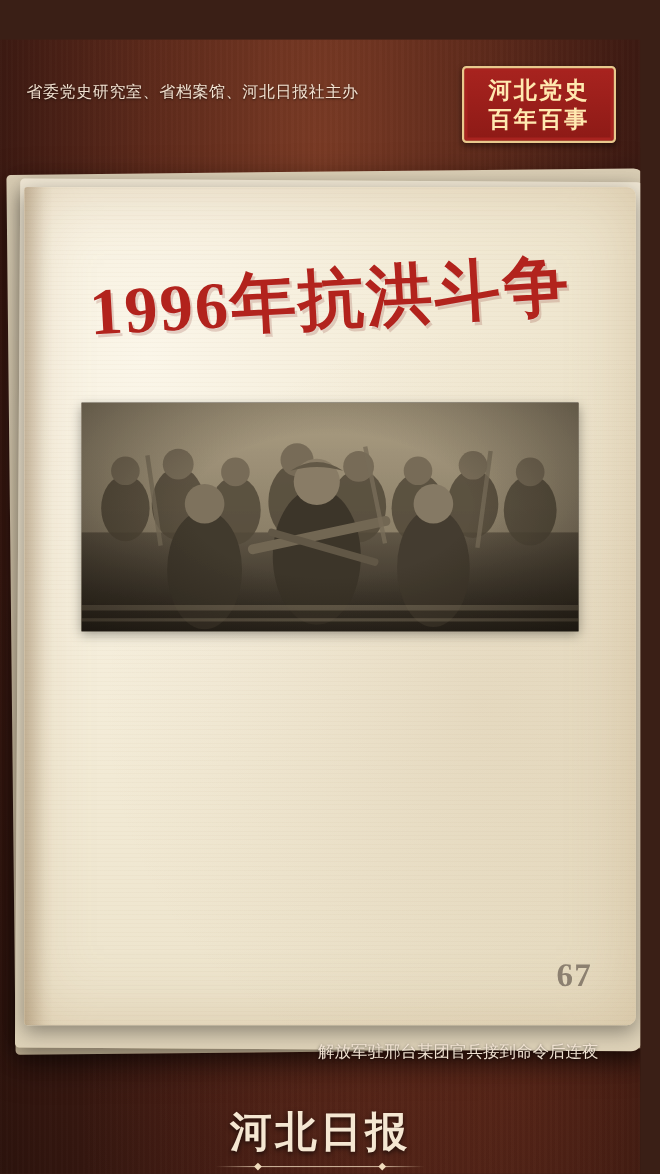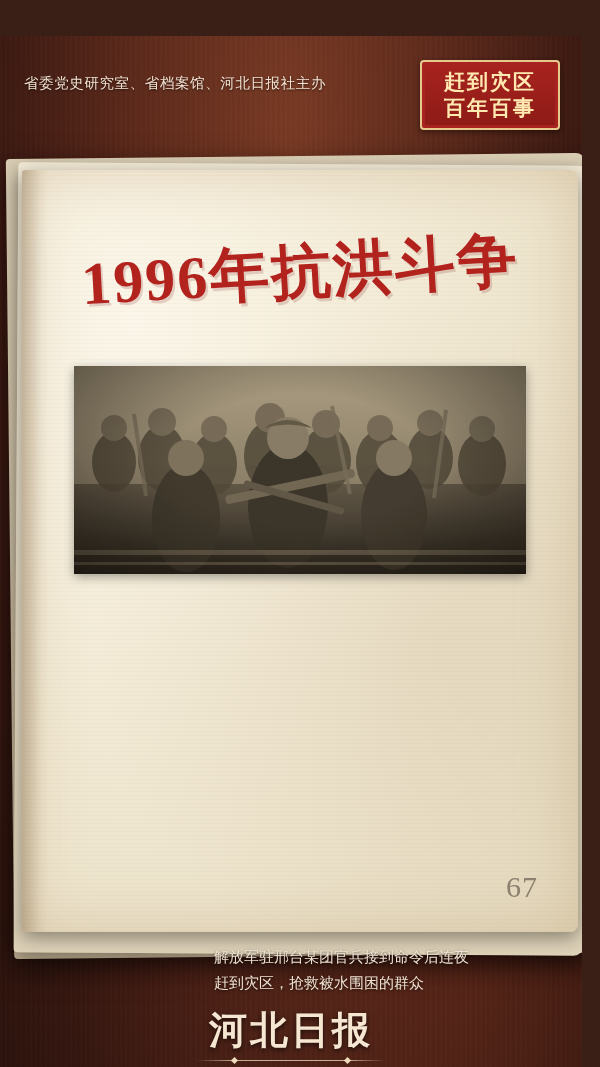--- a/index.html
+++ b/index.html
@@ -188,28 +188,30 @@
     text-shadow: 0 1px 0 rgba(255,255,255,0.25);
   }
   .page-number {
     position: absolute;
     right: 40px;
     top: 700px;
     color: #8c8070;
     font-size: 30px;
     font-family: "Liberation Serif", serif;
     letter-spacing: 1px;
+    font-weight: bold;
   }
 
   
   .caption {
     position: absolute;
     right: 38px;
     top: 908px;
     width: 330px;
+    text-align: right;
     color: #f0e2d2;
     font-size: 15px;
     line-height: 26px;
     font-family: "Liberation Sans", sans-serif;
     text-shadow: 0 1px 3px rgba(0,0,0,0.6);
     z-index: 5;
   }
 
   
   .footer {
@@ -254,21 +256,21 @@
 </style>
 </head>
 <body>
 
 <div id="poster">
   <div class="bg-texture"></div>
 
   <div class="header">
     <div class="header-credit">省委党史研究室、省档案馆、河北日报社主办</div>
     <div class="brand-badge">
-      <div class="bline1">赶到灾区</div>
+      <div class="bline1">河北党史</div>
       <div class="bline2">百年百事</div>
     </div>
   </div>
 
   <div class="book-shadow-back"></div>
   <div class="book-shadow-mid"></div>
 
   <div class="page">
     <div class="page-grain"></div>
     <div class="page-spine"></div>
@@ -345,21 +347,20 @@
         </g>
       </svg>
       <div class="photo-vignette"></div>
     </div>
 
     <div class="page-number">67</div>
   </div>
 
   <div class="caption">
     <div>解放军驻邢台某团官兵接到命令后连夜</div>
-    <div>赶到灾区，抢救被水围困的群众</div>
   </div>
 
   <div class="footer">
     <div class="footer-logo">河北日报</div>
     <div class="footer-rule">
       <span class="footer-dot left"></span>
       <span class="footer-dot right"></span>
     </div>
     <div class="footer-sub">实时 深度 观点</div>
   </div>

